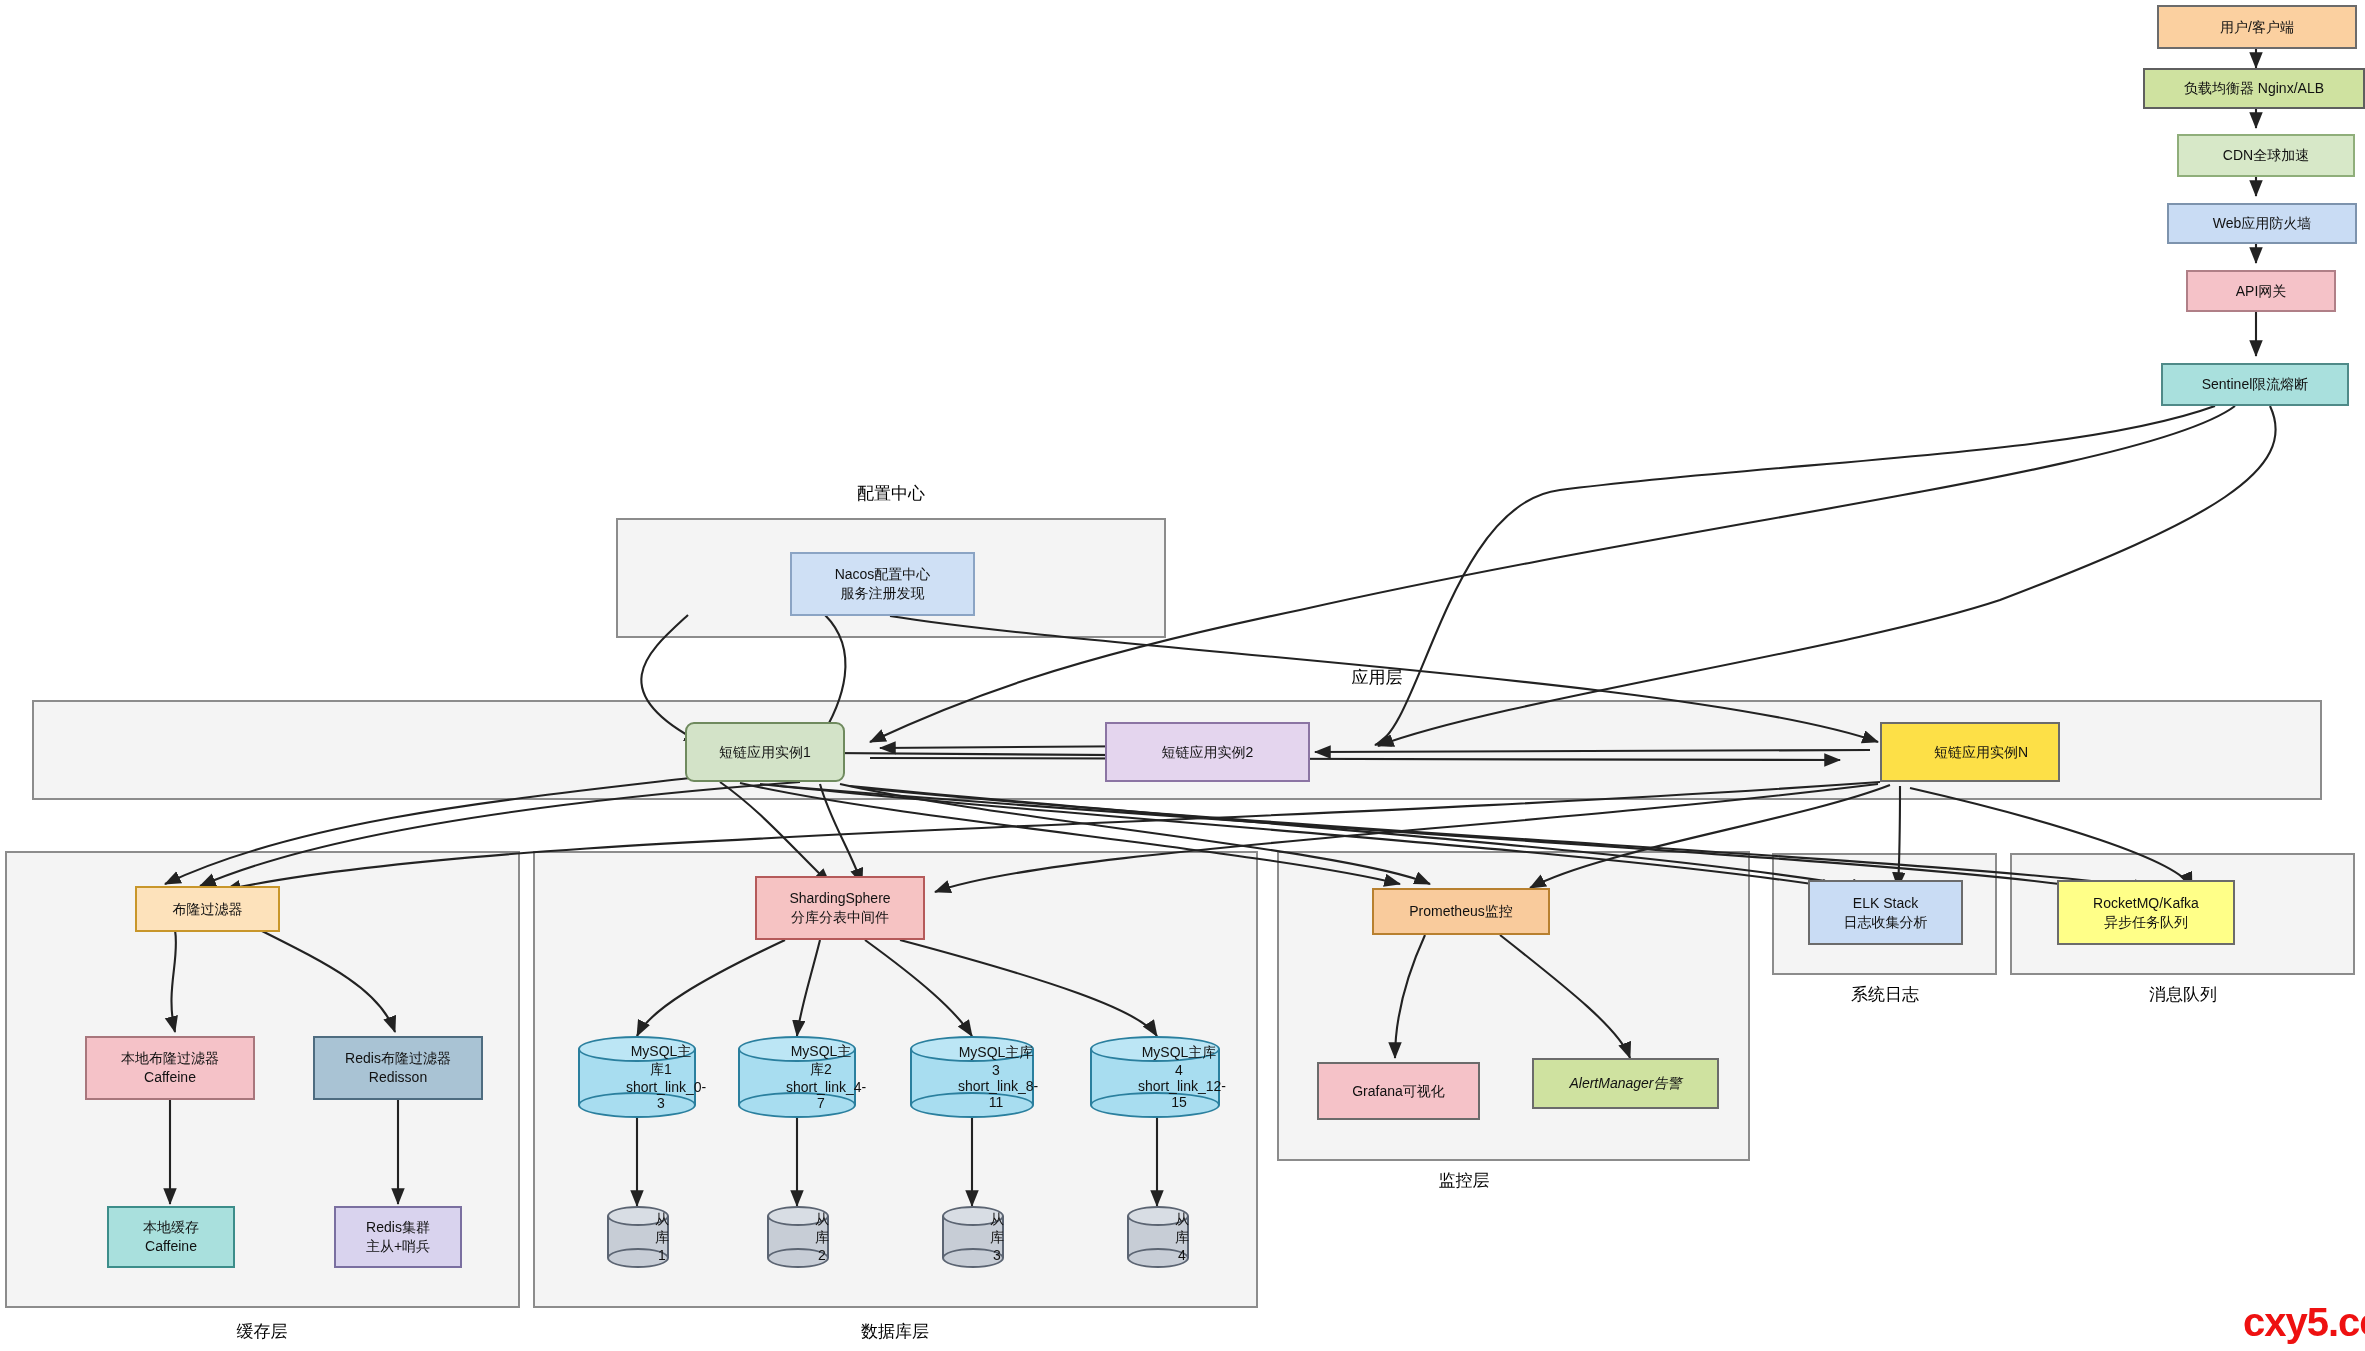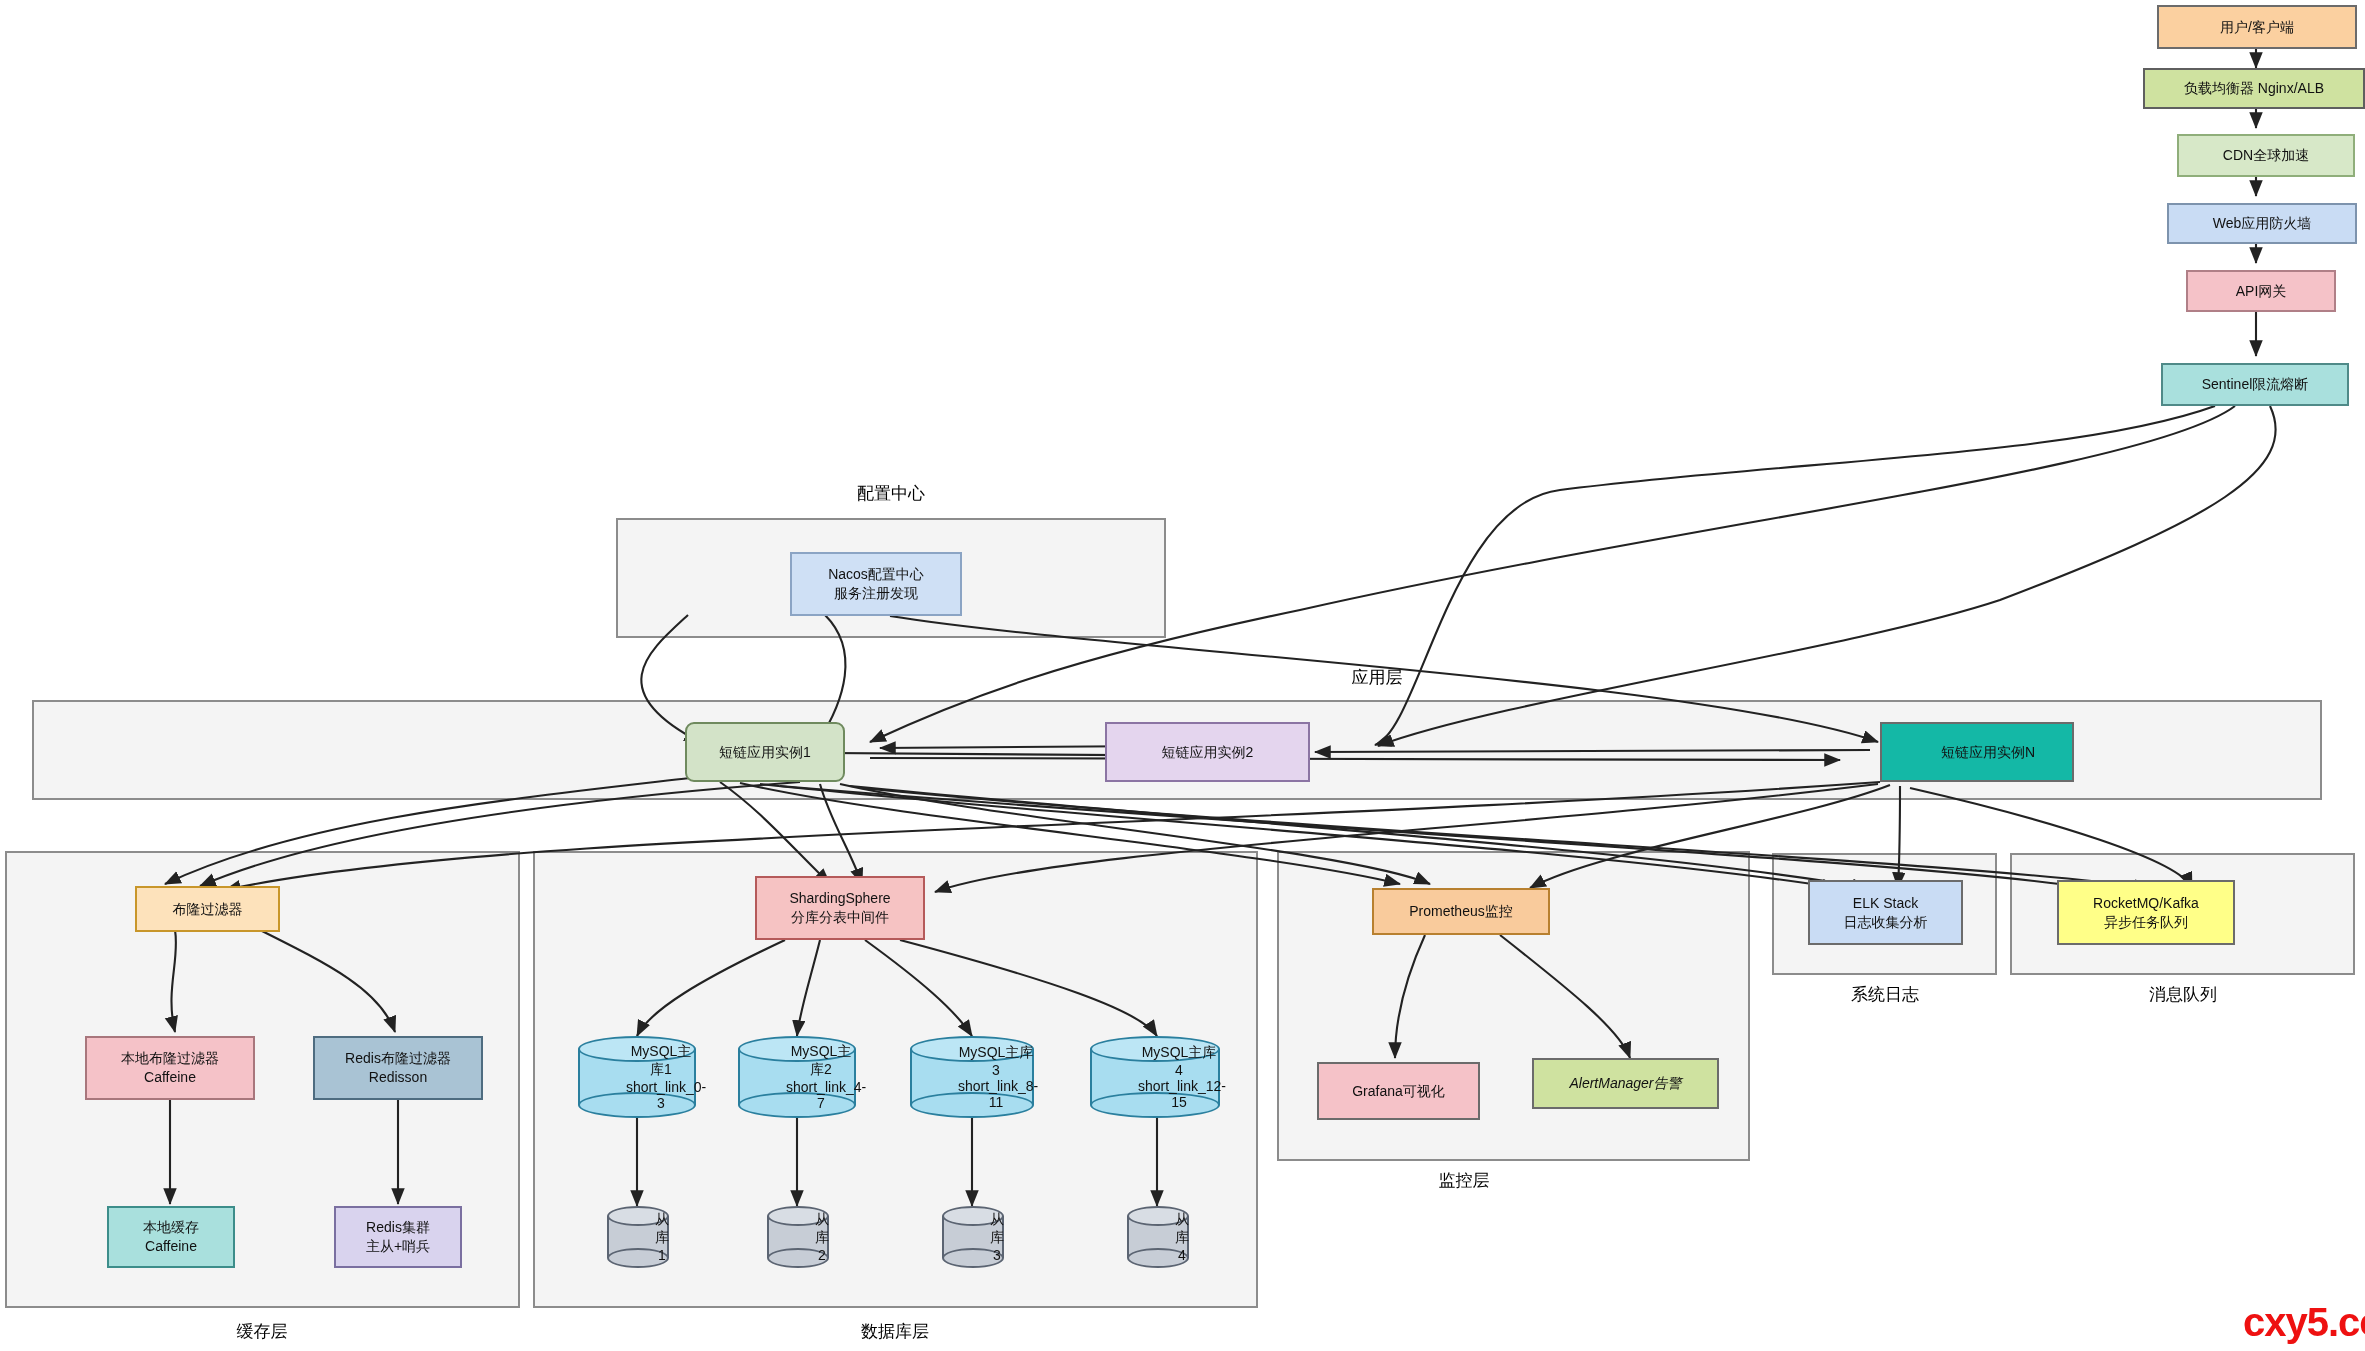--- a/index.html
+++ b/index.html
@@ -130,32 +130,32 @@
   <div class="node" style="left:2167px;top:203px;width:190px;height:41px;background:#c9dcf4;border-color:#7d93ad;">
     <span>Web应用防火墙</span>
   </div>
   <div class="node" style="left:2186px;top:270px;width:150px;height:42px;background:#f5c2c8;border-color:#b07f87;">
     <span>API网关</span>
   </div>
   <div class="node" style="left:2161px;top:363px;width:188px;height:43px;background:#a9e0dd;border-color:#4f8a88;">
     <span>Sentinel限流熔断</span>
   </div>
 
-  <div class="node" style="left:790px;top:552px;width:172px;height:64px;background:#cfe0f5;border-color:#8ba4c4;">
+  <div class="node" style="left:790px;top:552px;width:185px;height:64px;background:#cfe0f5;border-color:#8ba4c4;">
     <span>Nacos配置中心
 服务注册发现</span>
   </div>
 
   <div class="node" style="left:685px;top:722px;width:160px;height:60px;background:#d3e3c8;border-color:#6f8a5e;border-radius:9px;">
     <span>短链应用实例1</span>
   </div>
   <div class="node" style="left:1105px;top:722px;width:205px;height:60px;background:#e4d5ee;border-color:#8b74a3;">
     <span>短链应用实例2</span>
   </div>
-  <div class="node" style="left:1880px;top:722px;width:194px;height:60px;background:#14b8a6;border-color:#6b6b6b;padding-left:22px;">
+  <div class="node" style="left:1880px;top:722px;width:180px;height:60px;background:#fde047;border-color:#6b6b6b;padding-left:22px;">
     <span>短链应用实例N</span>
   </div>
 
   <div class="node" style="left:135px;top:886px;width:145px;height:46px;background:#fde2bb;border-color:#c8962a;">
     <span>布隆过滤器</span>
   </div>
   <div class="node" style="left:85px;top:1036px;width:170px;height:64px;background:#f5c2c8;border-color:#a8767c;">
     <span>本地布隆过滤器
 Caffeine</span>
   </div>

